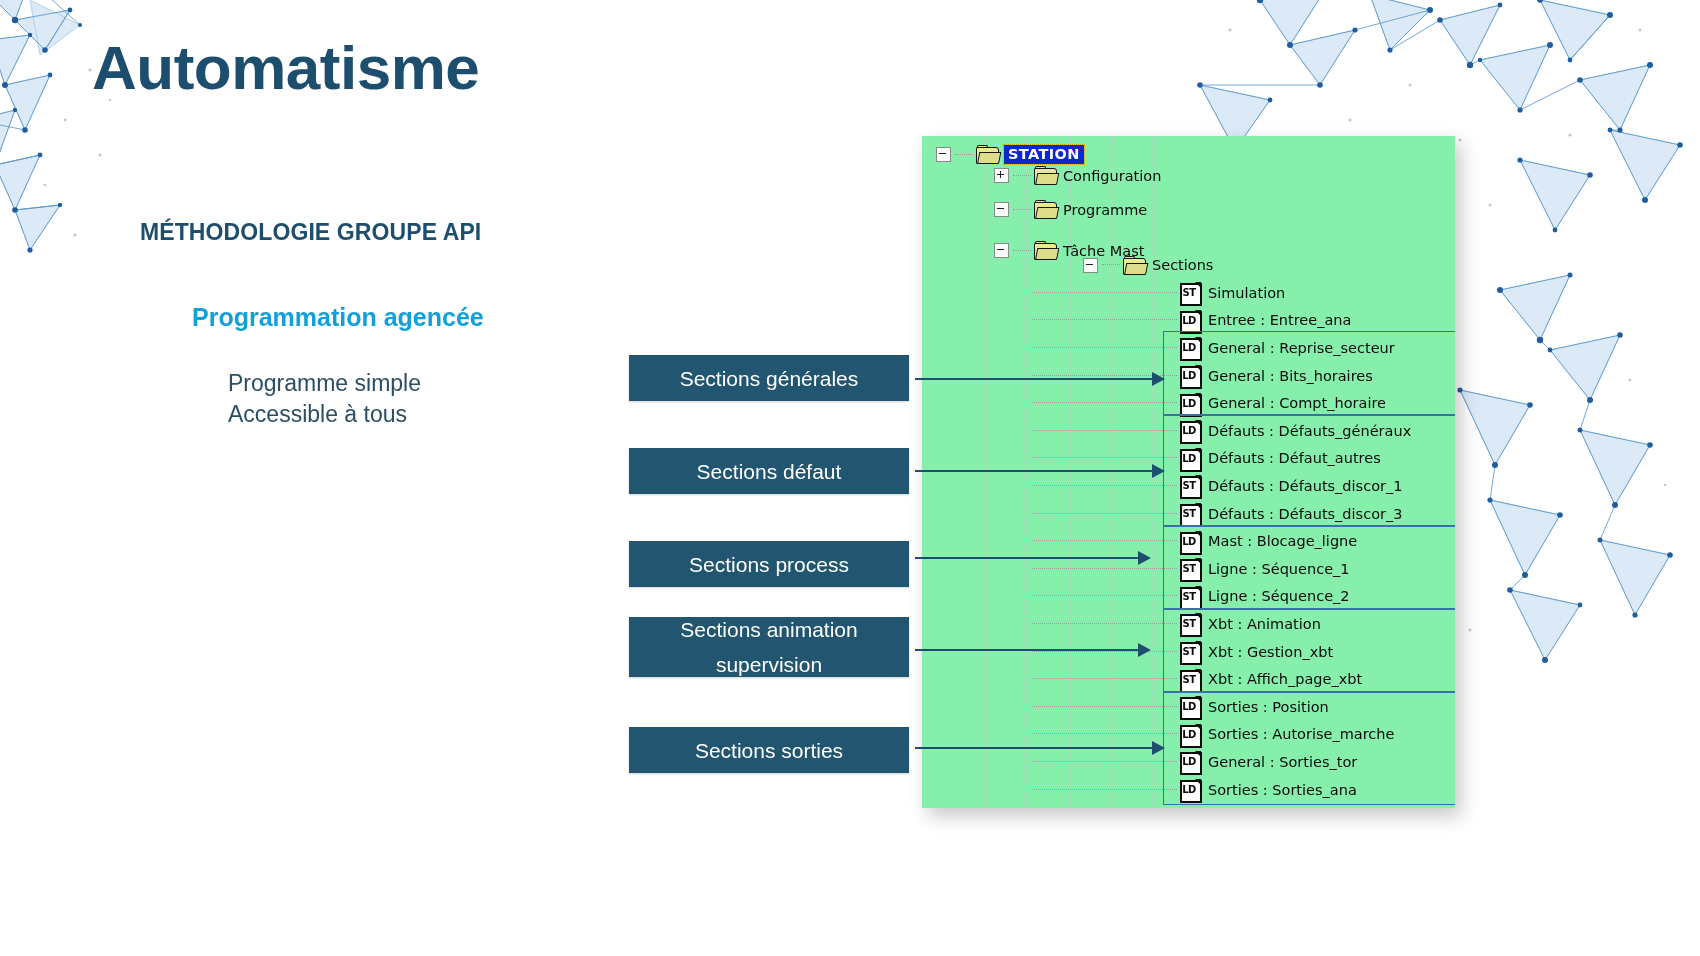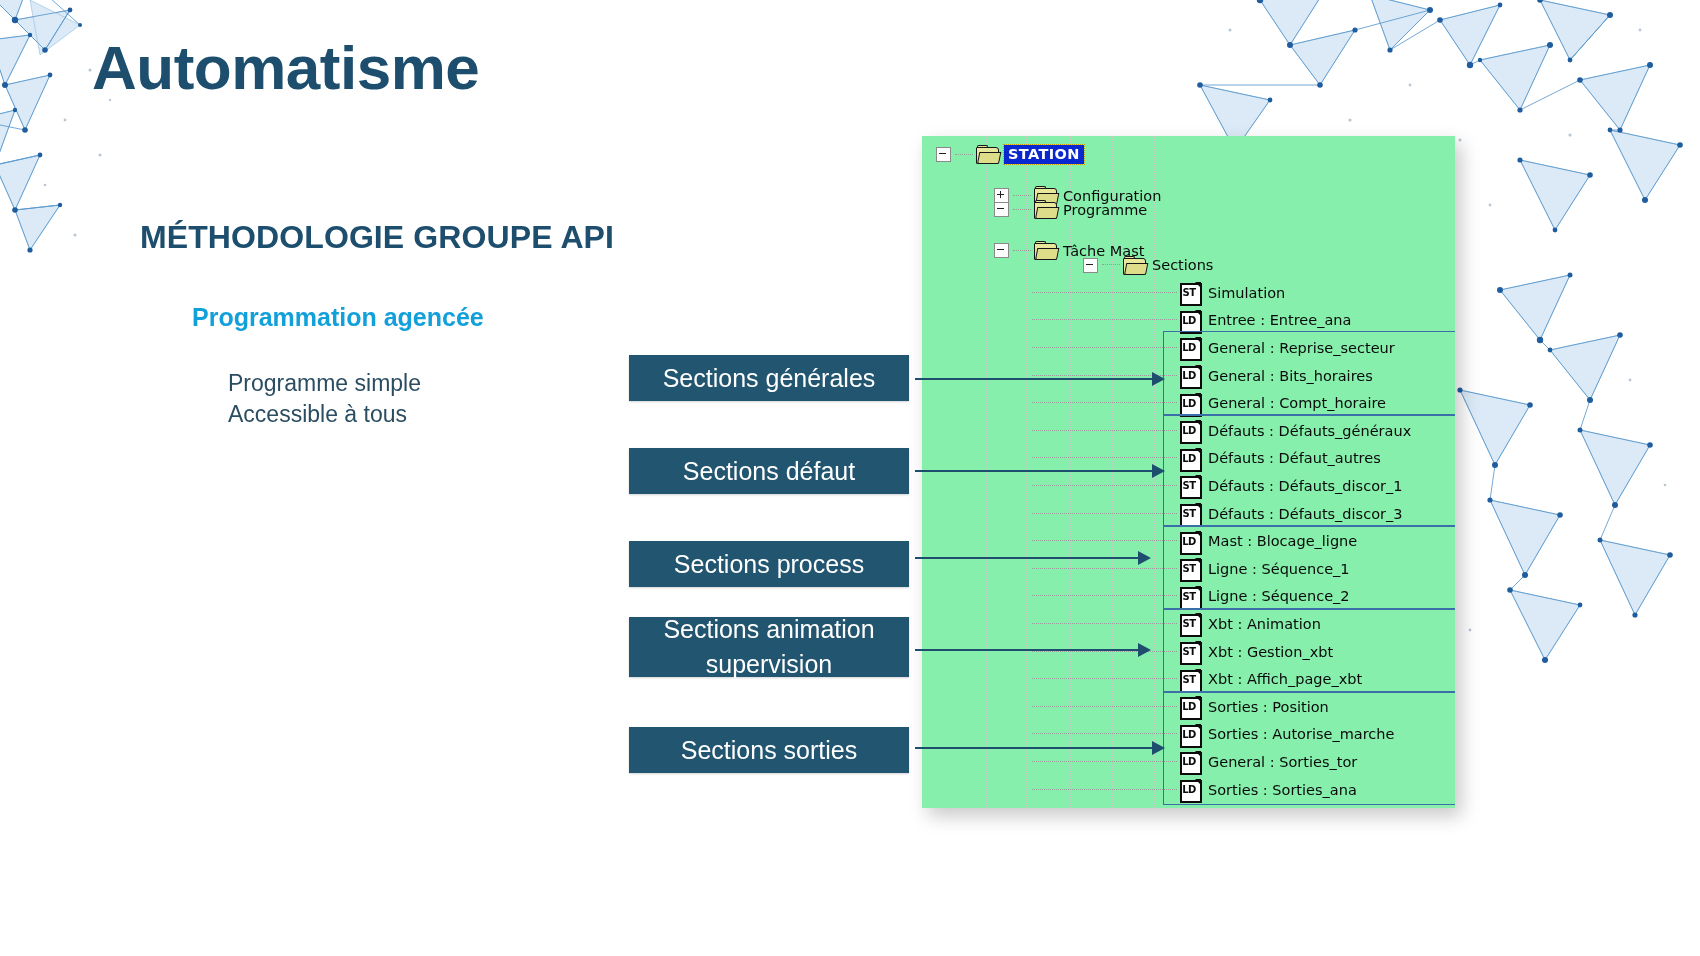--- a/index.html
+++ b/index.html
@@ -35,21 +35,21 @@
     color: #1d4e6e;
     letter-spacing: -0.5px;
     z-index: 3;
   }
 
   
   #section-heading {
     position: absolute;
     left: 140px;
     top: 219px;
-    font-size: 32px;
+    font-size: 23px;
     font-weight: bold;
     color: #1d4e6e;
     letter-spacing: 0.1px;
     z-index: 3;
   }
   #subsection-heading {
     position: absolute;
     left: 192px;
     top: 303px;
     font-size: 25px;
@@ -67,21 +67,21 @@
     z-index: 3;
   }
 
   
   .callout-box {
     position: absolute;
     left: 629px;
     width: 280px;
     background: #22556f;
     color: #ffffff;
-    font-size: 25px;
+    font-size: 21px;
     display: flex;
     align-items: center;
     justify-content: center;
     text-align: center;
     line-height: 35px;
     box-shadow: 0 1px 2px rgba(0,0,0,0.18);
     z-index: 3;
   }
   #callout-generales   { top: 355px; height: 46px; }
   #callout-defaut      { top: 448px; height: 46px; }
@@ -478,21 +478,21 @@
       <div class="tnode" style="left: 14px; top: 5px;">
         <span class="toggle"></span>
         <span class="dots" style="width: 18px;"></span>
         <span class="folder">
           <span class="tab"></span>
           <span class="back"></span>
           <span class="front"></span>
         </span>
         <span class="tlabel selected">STATION</span>
       </div>
-      <div class="tnode" style="left: 72px; top: 46px; justify-content: flex-end;">
+      <div class="tnode" style="left: 72px; top: 26px; justify-content: flex-end;">
         <span class="toggle plus"></span>
         <span class="dots" style="width: 18px;"></span>
         <span class="folder">
           <span class="tab"></span>
           <span class="back"></span>
           <span class="front"></span>
         </span>
         <span class="tlabel">Configuration</span>
       </div>
       <div class="tnode" style="left: 72px; top: 60.2px;">

